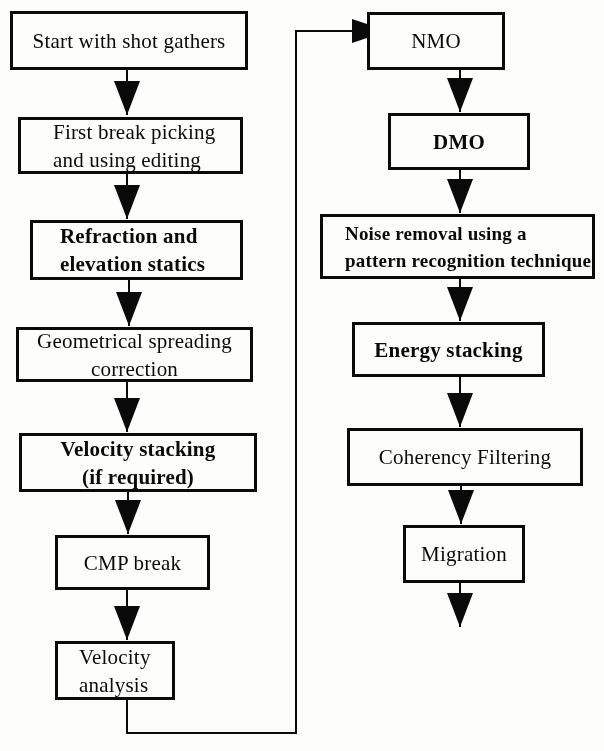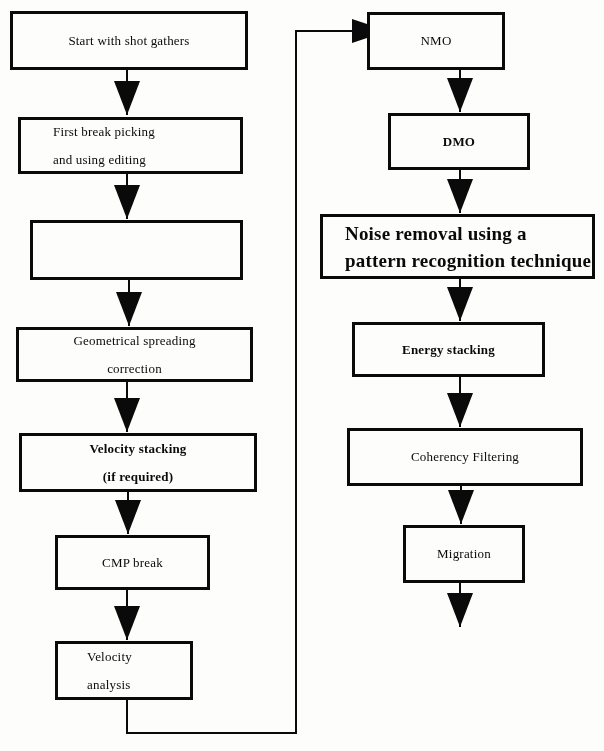--- a/index.html
+++ b/index.html
@@ -13,21 +13,21 @@
   }
   .wires{position:absolute;left:0;top:0;width:604px;height:751px;}
   .node{
     position:absolute;
     box-sizing:border-box;
     border:3px solid #0a0a0a;
     background:#fdfdfc;
     display:flex;
     flex-direction:column;
     justify-content:center;
-    font-size:13px;
+    font-size:21px;
     line-height:28px;
     letter-spacing:0.2px;
   }
   .node.center{align-items:center;text-align:center;}
   .node.leftal{align-items:flex-start;text-align:left;}
   .node.bold{font-weight:bold;}
   .node.small{font-size:19px;line-height:27px;}
   .node span{display:block;white-space:nowrap;}
 </style>
 </head>
@@ -96,37 +96,39 @@
   <div class="node center" style="left:10px;top:11px;width:238px;height:59px">
     <span>Start with shot gathers</span>
   </div>
 
   <div class="node leftal" style="left:18px;top:117px;width:225px;height:57px;padding-left:32px">
     <span>First break picking</span>
     <span>and using editing</span>
   </div>
 
   <div class="node leftal bold" style="left:30px;top:220px;width:213px;height:60px;padding-left:27px">
+    <span>Refraction and</span>
+    <span>elevation statics</span>
   </div>
 
   <div class="node center" style="left:16px;top:327px;width:237px;height:55px">
     <span>Geometrical spreading</span>
     <span>correction</span>
   </div>
 
   <div class="node center bold" style="left:19px;top:433px;width:238px;height:59px">
     <span>Velocity stacking</span>
     <span>(if required)</span>
   </div>
 
   <div class="node center" style="left:55px;top:535px;width:155px;height:55px">
     <span>CMP break</span>
   </div>
 
-  <div class="node leftal" style="left:55px;top:641px;width:138px;height:59px;padding-left:29px">
+  <div class="node leftal" style="left:55px;top:641px;width:120px;height:59px;padding-left:21px">
     <span>Velocity</span>
     <span>analysis</span>
   </div>
 
   <div class="node center" style="left:367px;top:12px;width:138px;height:58px">
     <span>NMO</span>
   </div>
 
   <div class="node center bold" style="left:388px;top:113px;width:142px;height:57px">
     <span>DMO</span>

